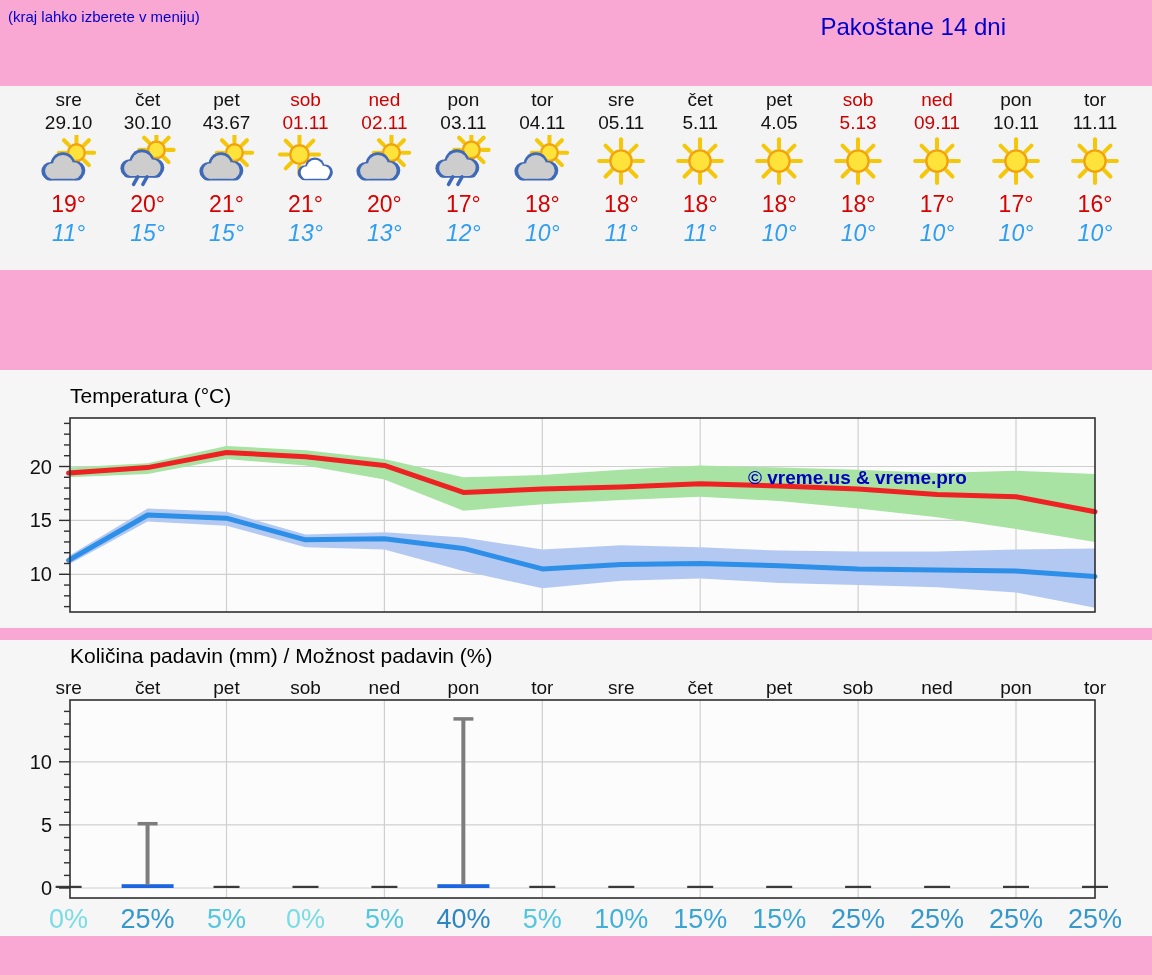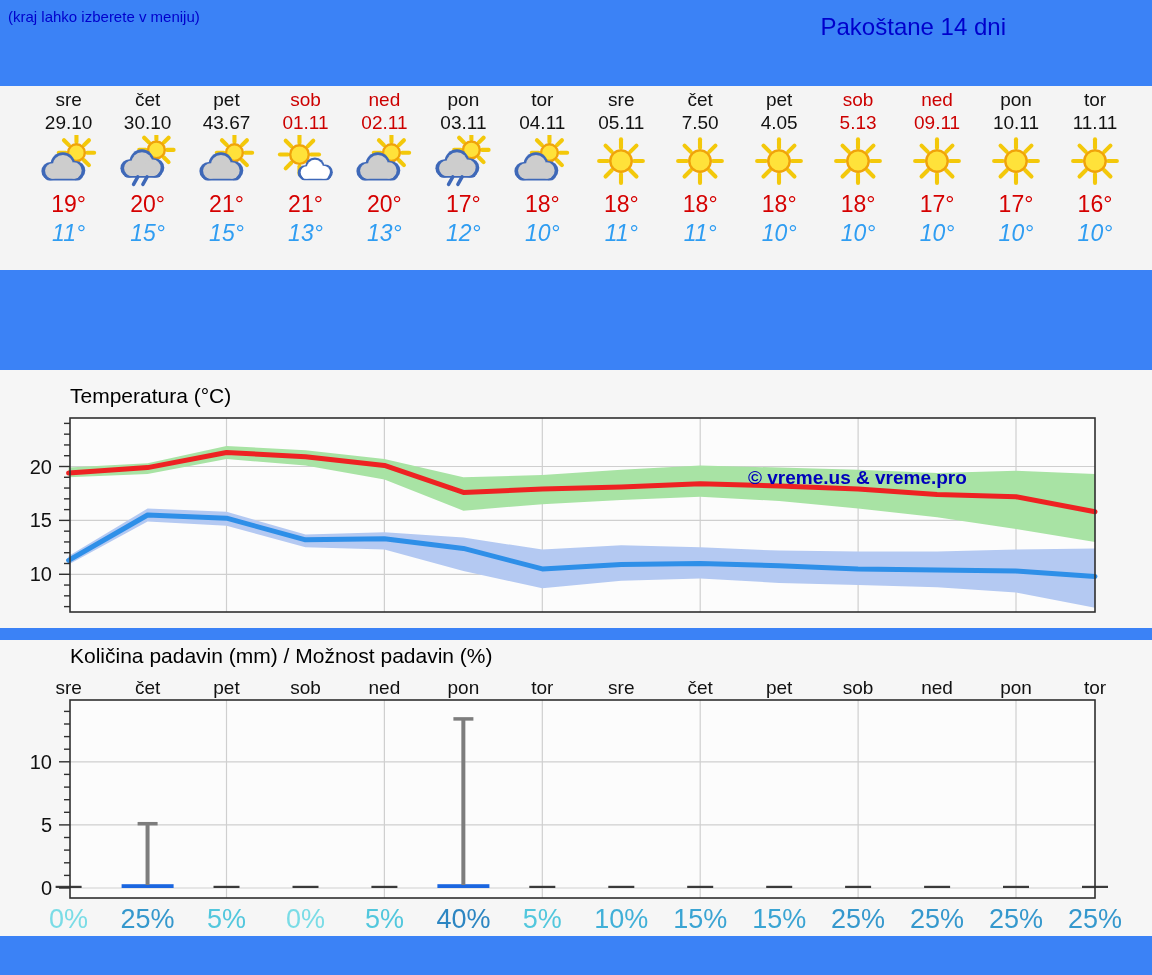--- a/index.html
+++ b/index.html
@@ -1,16 +1,16 @@
 <!DOCTYPE html>
 <html><head>
 <meta charset="utf-8">
 <style>
   html,body{margin:0;padding:0;background:#fff;}
-  .page{position:relative;width:1152px;height:975px;background:#3b82f6;overflow:hidden;
+  .page{position:relative;width:1152px;height:975px;background:#f9a8d4;overflow:hidden;
         font-family:"Liberation Sans","DejaVu Sans",sans-serif;color:#111;}
   .hdr-left{position:absolute;left:8px;top:8px;font-size:15px;color:#0000cc;}
   .hdr-right{position:absolute;right:10px;top:8px;font-size:15px;color:#0000cc;}
   .hdr-title{position:absolute;left:0;top:13px;width:1006px;text-align:right;
              font-size:24px;color:#0000cc;}
   .strip-bg{position:absolute;left:0;top:86px;width:1152px;height:184px;background:#f4f4f4;}
   .day-col{position:absolute;top:2px;width:79px;text-align:center;}
   .day-name{font-size:19px;line-height:23px;color:#111;}
   .day-date{font-size:19px;line-height:23px;color:#111;}
   .wknd{color:#cc0000;}
@@ -291,21 +291,21 @@
               <line x1="41.9" y1="18.1" x2="48.6" y2="11.4"></line>
             </g>
             <circle cx="32" cy="28" r="11.5" fill="#ffe23a" stroke="#f0a30a" stroke-width="2.6"></circle>
           </svg>
         </div>
         <div class="day-high">18°</div>
         <div class="day-low">11°</div>
       </div>
       <div class="day-col" style="left:660.7px">
         <div class="day-name">čet</div>
-        <div class="day-date">7.50</div>
+        <div class="day-date">5.11</div>
         <div class="day-icon">
           <svg width="60" height="54" viewBox="0 0 64 58">
             <g stroke="#f3c80a" stroke-width="4.4" stroke-linecap="round">
               <line x1="46.0" y1="28.0" x2="55.5" y2="28.0"></line>
               <line x1="41.9" y1="37.9" x2="48.6" y2="44.6"></line>
               <line x1="32.0" y1="42.0" x2="32.0" y2="51.5"></line>
               <line x1="22.1" y1="37.9" x2="15.4" y2="44.6"></line>
               <line x1="18.0" y1="28.0" x2="8.5" y2="28.0"></line>
               <line x1="22.1" y1="18.1" x2="15.4" y2="11.4"></line>
               <line x1="32.0" y1="14.0" x2="32.0" y2="4.5"></line>

